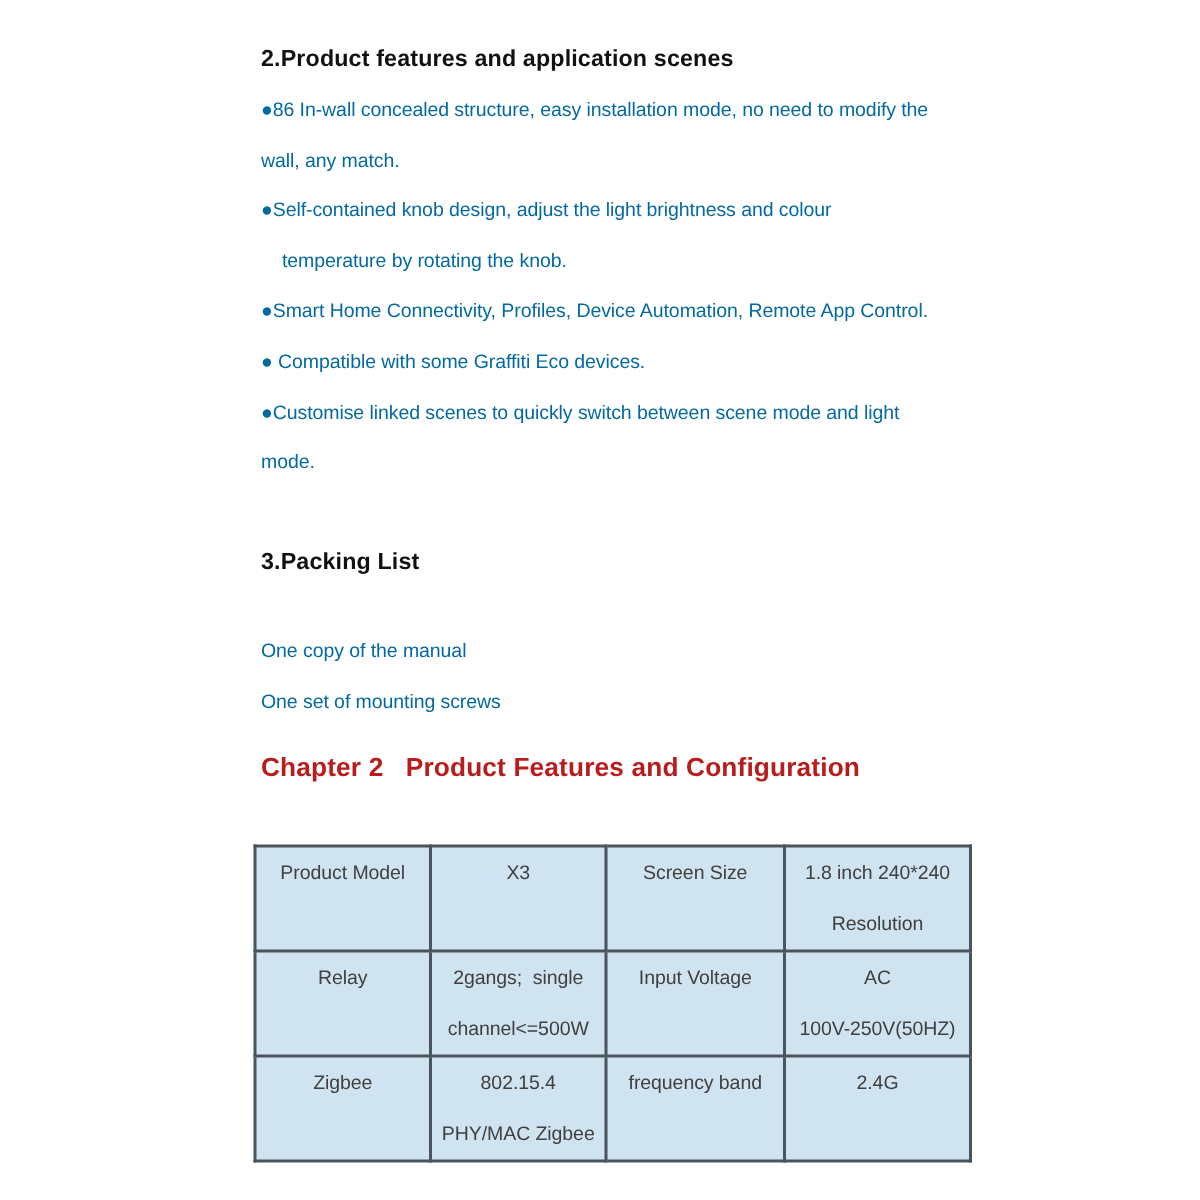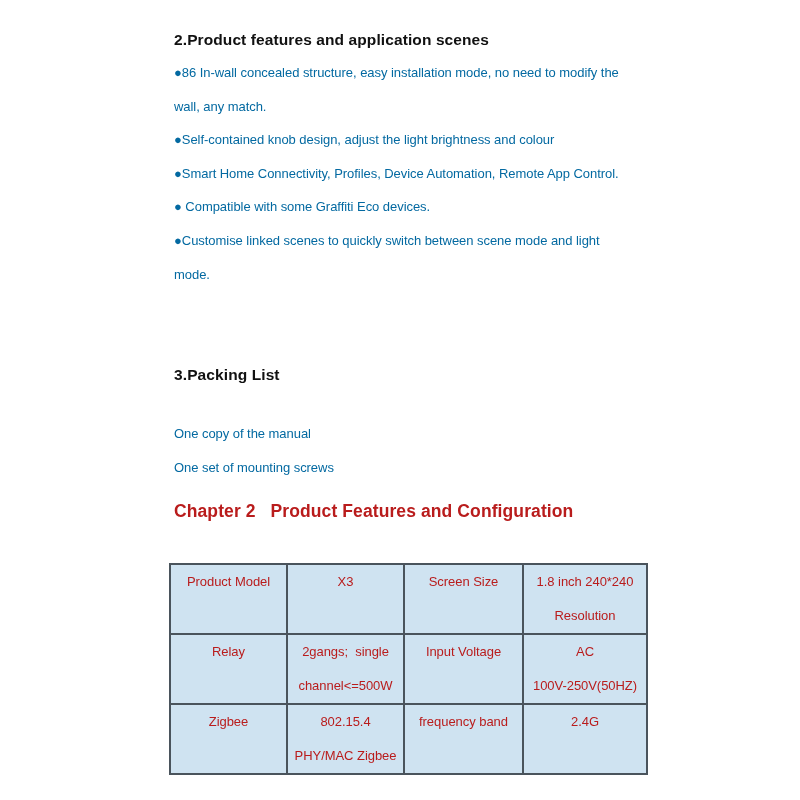--- a/index.html
+++ b/index.html
@@ -73,40 +73,41 @@
   }
   .param-table td {
     border: 2px solid #4a545c;
     background: #cfe3f1;
     height: 68px;
     padding: 0;
     vertical-align: top;
     text-align: center;
     font-size: 13px;
     line-height: 34px;
-    color: #b91c1c;
+    color: #404040;
     white-space: pre-wrap;
     letter-spacing: -0.05px;
   }
   .param-table .c1 { width: 115px; }
   .param-table .c2 { width: 115px; }
   .param-table .c3 { width: 117px; margin-left: 25px; }
   .param-table .c4 { width: 122px; }
 </style>
 </head>
 <body>
 
 <div class="page">
 
   <div class="abs section-heading features-heading">2.Product features and application scenes</div>
 
   <div class="abs body-lines features-lines">
     <div class="line">●86 In-wall concealed structure, easy installation mode, no need to modify the</div>
     <div class="line">wall, any match.</div>
     <div class="line">●Self-contained knob design, adjust the light brightness and colour</div>
+    <div class="line indent">temperature by rotating the knob.</div>
     <div class="line">●Smart Home Connectivity, Profiles, Device Automation, Remote App Control.</div>
     <div class="line">● Compatible with some Graffiti Eco devices.</div>
     <div class="line">●Customise linked scenes to quickly switch between scene mode and light</div>
     <div class="line">mode.</div>
   </div>
 
   <div class="abs section-heading packing-heading">3.Packing List</div>
 
   <div class="abs body-lines packing-lines">
     <div class="line">One copy of the manual</div>

